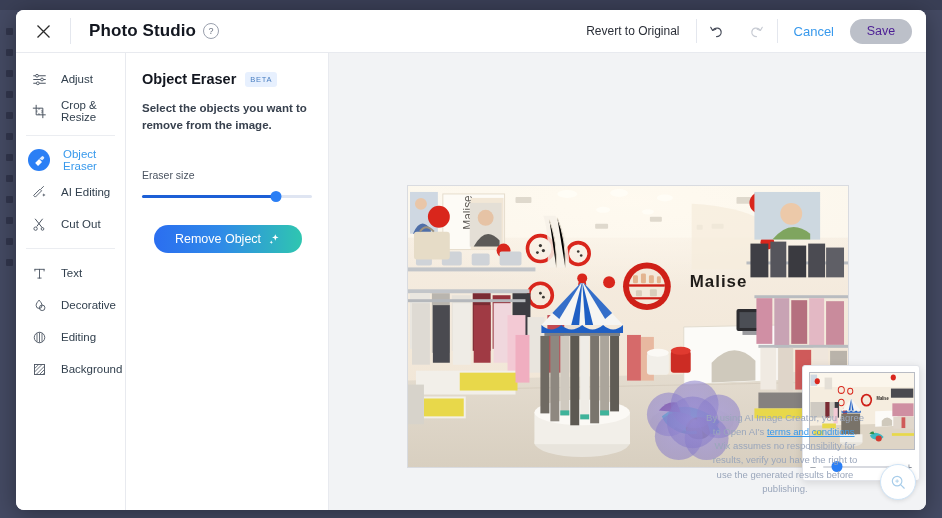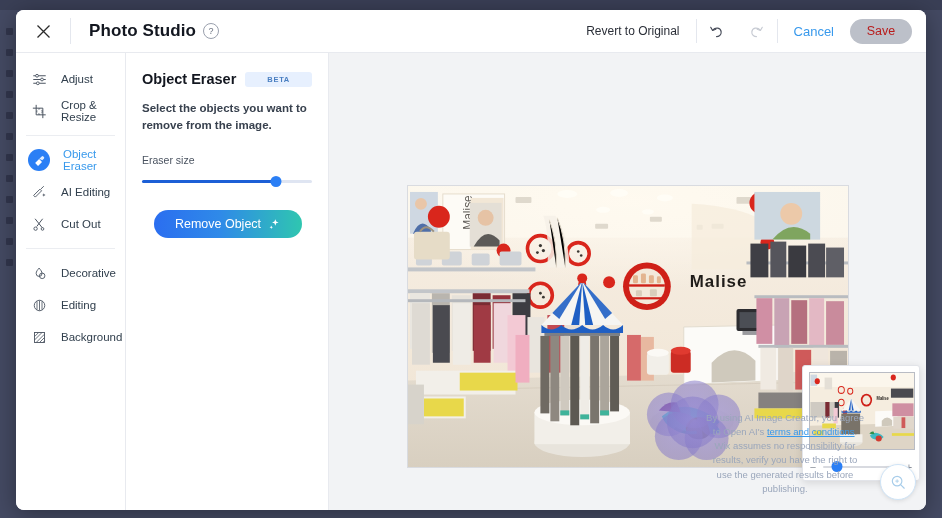--- a/index.html
+++ b/index.html
@@ -39,21 +39,21 @@
   .title-wrap{display:flex;align-items:center;gap:7px;padding-left:18px;}
   .title{font-size:17px;font-weight:bold;color:#131720;letter-spacing:.1px;}
   .help-icon{width:14px;height:14px;border:1.3px solid #9aa0ad;border-radius:50%;
     display:flex;align-items:center;justify-content:center;font-size:9px;color:#6b7280;cursor:pointer;}
   .hdr-right{margin-left:auto;display:flex;align-items:center;height:100%;}
   .revert{font-size:12px;color:#2b2f38;padding:0 16px;cursor:pointer;text-align:center;}
   .hdr-sep{width:1px;height:24px;background:#e4e7ee;}
   .icon-btn{width:40px;height:42px;display:flex;align-items:center;justify-content:center;cursor:pointer;}
   .cancel{font-size:13px;color:#3899ec;padding:0 16px;cursor:pointer;}
   .save{
-    width:62px;height:25px;border-radius:14px;background:#bcc0c9;color:#b91c1c;
+    width:62px;height:25px;border-radius:14px;background:#bcc0c9;color:#4c1d95;
     font-size:12.5px;display:flex;align-items:center;justify-content:center;
     margin-right:14px;cursor:default;
   }
 
   
   .body{flex:1;display:flex;min-height:0;}
 
   
   .sidebar{
     width:110px;flex:0 0 110px;background:#fff;border-right:1px solid #e8eaef;
@@ -72,25 +72,25 @@
   }
 
   
   .panel{
     width:203px;flex:0 0 203px;background:#fff;border-right:1px solid #e8eaef;
     padding:18px 16px 0 16px;box-sizing:border-box;
   }
   .panel-head{display:flex;align-items:center;gap:9px;}
   .panel-title{font-size:14.5px;font-weight:bold;color:#131720;}
   .beta{
-    background:#e7f0fe;color:#4a7fc1;font-size:7.5px;font-weight:bold;letter-spacing:.7px;
-    padding:3px 22px;border-radius:3px;
+    background:#e7f0fe;color:#4a7fc1;font-size:7.5px;font-weight:normal;letter-spacing:.7px;
+    padding:3px 5px;border-radius:3px;
   }
   .panel-desc{margin-top:13px;font-size:11.5px;line-height:1.45;color:#38414e;font-weight:bold;}
-  .slider-label{margin-top:21px;font-size:10.5px;color:#4a5360;}
+  .slider-label{margin-top:36px;font-size:10.5px;color:#4a5360;}
   .slider{position:relative;margin-top:10px;height:12px;}
   .slider .track{position:absolute;top:4px;left:0;right:0;height:3px;border-radius:2px;background:#dfe5f2;}
   .slider .fill{position:absolute;top:4px;left:0;height:3px;border-radius:2px;background:#1c5fd6;}
   .slider .thumb{
     position:absolute;top:0;width:11px;height:11px;border-radius:50%;background:#2b7ff5;
     transform:translateX(-50%);cursor:pointer;
   }
   .remove-btn{
     margin-top:22px;margin-left:12px;width:148px;height:28px;border-radius:15px;
     background:linear-gradient(90deg,#2b6ef0 0%,#2f8ae8 45%,#2fc6b0 100%);
@@ -248,20 +248,29 @@
             <path d="M4 2.5 L12 12.5 M12.5 2.5 L6 11" stroke="#4c5562" stroke-width="1.2" stroke-linecap="round"></path>
             <circle cx="4.3" cy="14" r="2" stroke="#4c5562" stroke-width="1.1" fill="none"></circle>
             <circle cx="12.6" cy="14.3" r="1.6" stroke="#4c5562" stroke-width="1.1" fill="none"></circle>
           </svg>
         </span>
         <span class="label">Cut Out</span>
       </div>
 
       <div class="nav-sep"></div>
 
+      <div class="nav-item">
+        <span class="ico">
+          <svg width="15" height="15" viewBox="0 0 18 18">
+            <path d="M3.5 4 H14.5 M9 4 V14.5 M7 14.5 H11" stroke="#4c5562" stroke-width="1.1" stroke-linecap="round"></path>
+            <path d="M3.5 4 V6 M14.5 4 V6" stroke="#4c5562" stroke-width="1.1" stroke-linecap="round"></path>
+          </svg>
+        </span>
+        <span class="label">Text</span>
+      </div>
 
       <div class="nav-item">
         <span class="ico">
           <svg width="15" height="15" viewBox="0 0 18 18">
             <path d="M8.5 2.5 C10.5 5 12 6.5 12 9 A3.5 3.5 0 0 1 5 9 C5 6.5 6.5 5 8.5 2.5 Z" stroke="#4c5562" stroke-width="1.1" fill="none"></path>
             <circle cx="12.2" cy="11.8" r="3.3" stroke="#4c5562" stroke-width="1.1" fill="none"></circle>
           </svg>
         </span>
         <span class="label">Decorative</span>
       </div>

